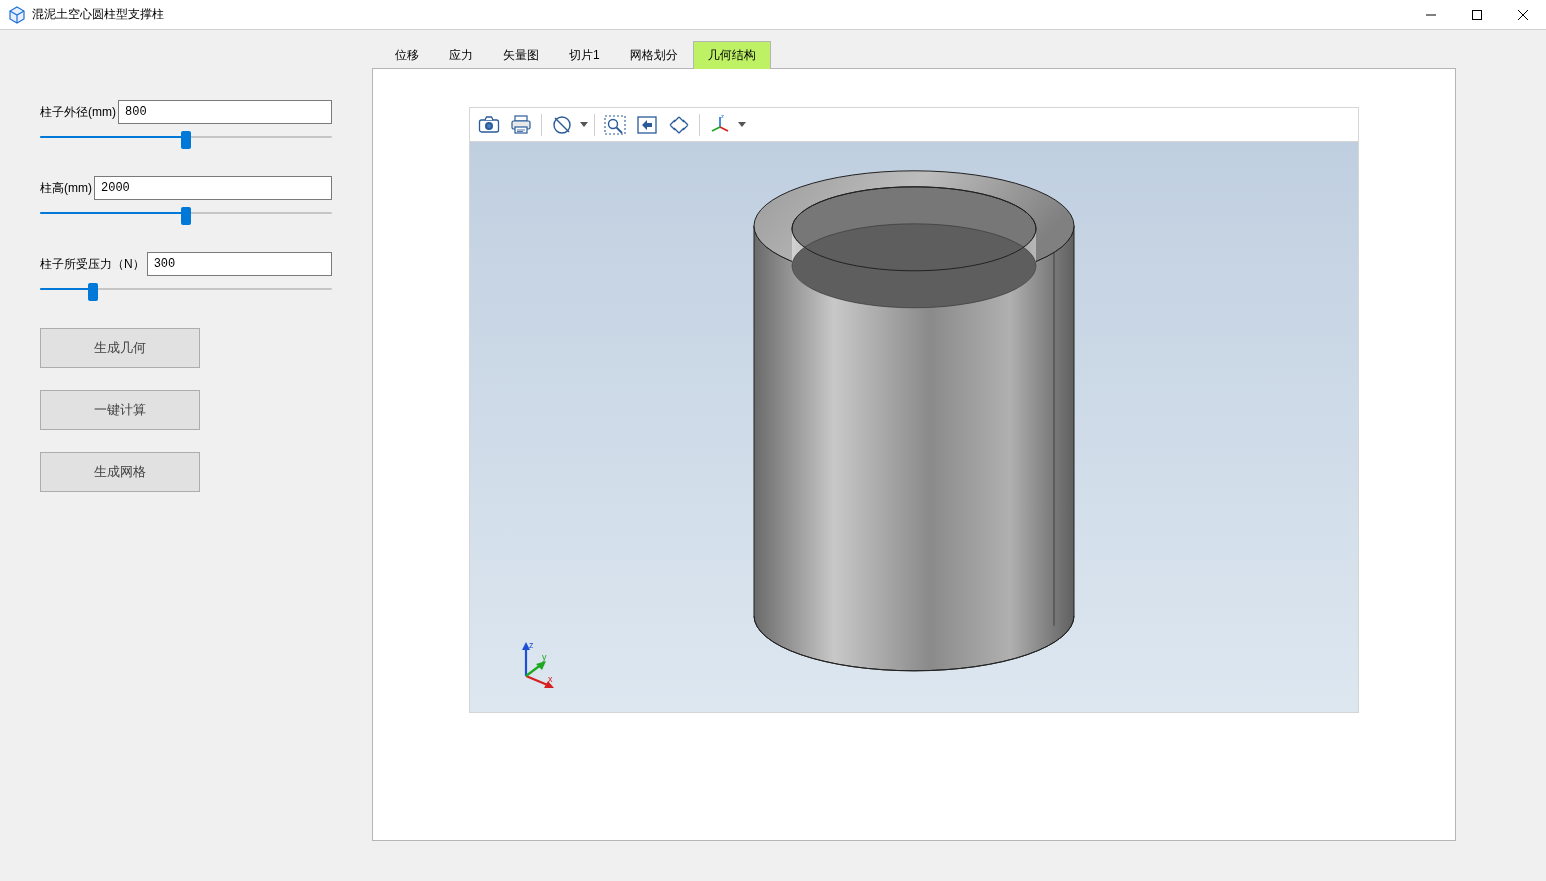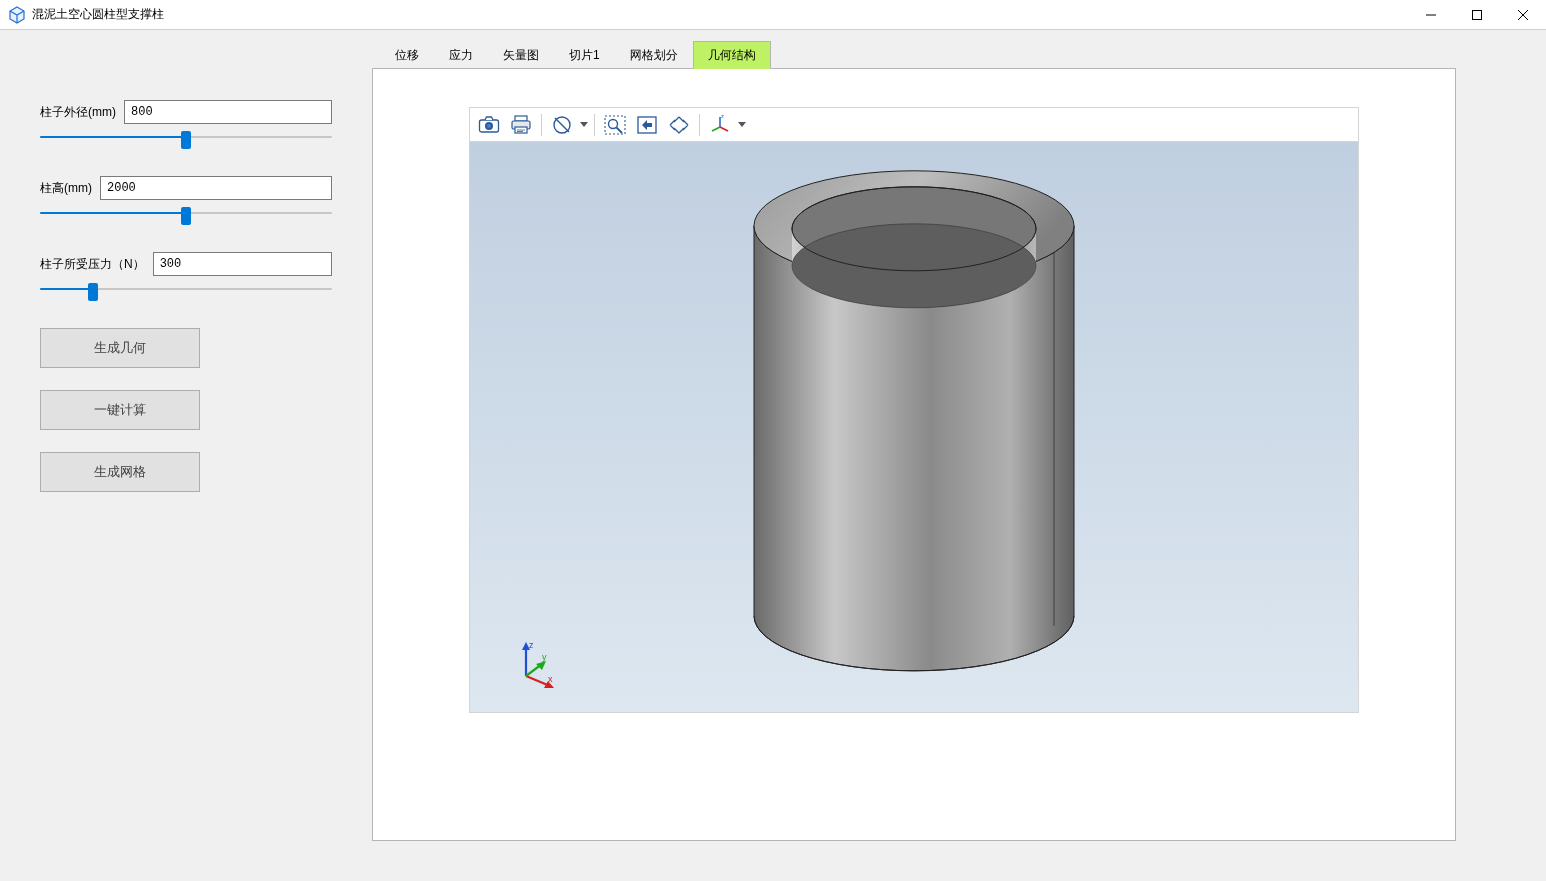--- a/index.html
+++ b/index.html
@@ -32,21 +32,21 @@
   cursor: pointer;
 }
 .win-btn svg { width: 10px; height: 10px; }
 
 .content { flex: 1; display: flex; }
 .sidebar {
   width: 372px;
   padding: 70px 40px 0 40px;
 }
 .param-row { margin-bottom: 32px; }
-.param-top { display: flex; align-items: center; gap: 8px; }
+.param-top { display: flex; align-items: center; gap: 2px; }
 .param-label { font-size: 12px; color: #000; white-space: nowrap; }
 .param-input {
   flex: 1;
   height: 24px;
   border: 1px solid #7a7a7a;
   background: #fff;
   padding: 0 6px;
   font-size: 12px;
   font-family: Liberation Mono, monospace;
   color: #000;

